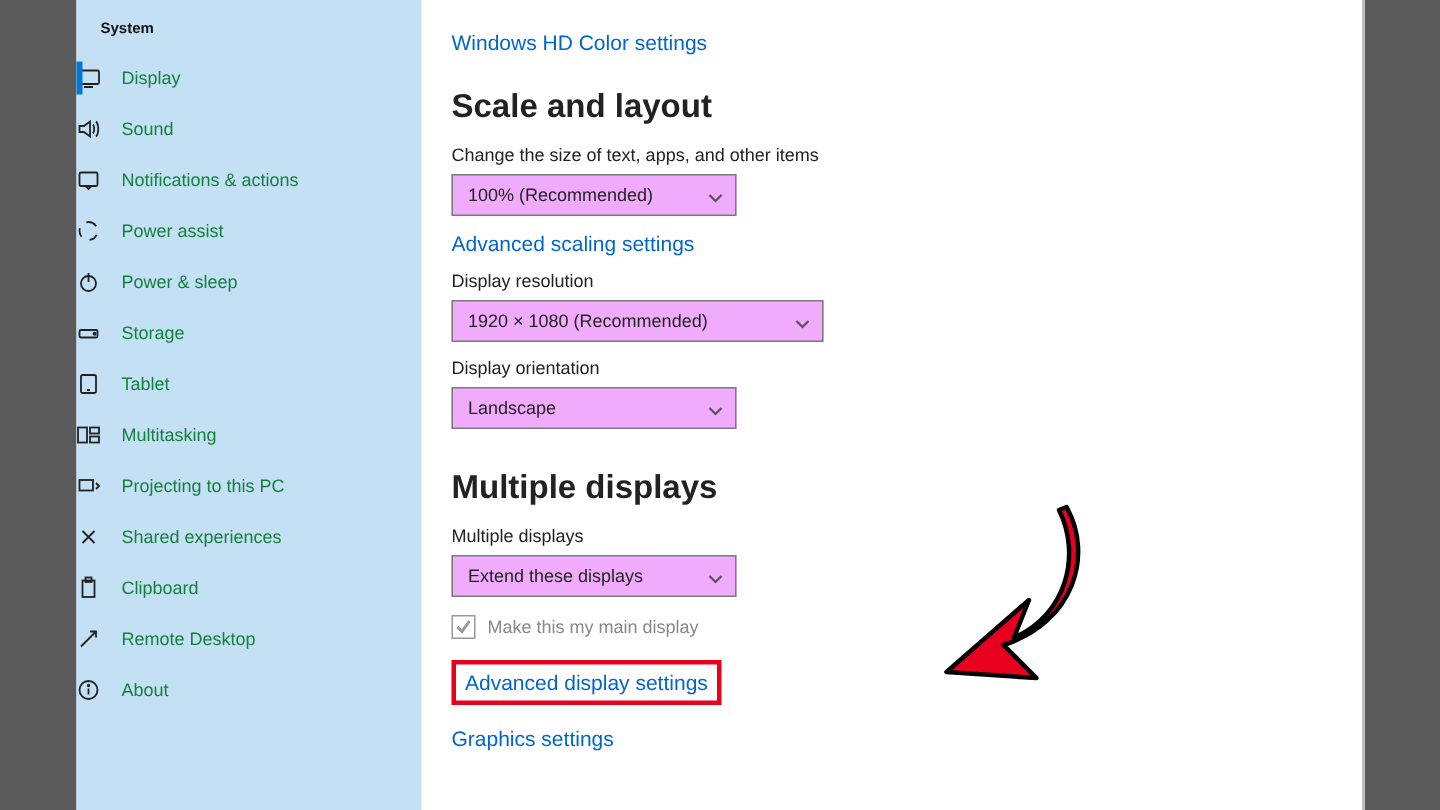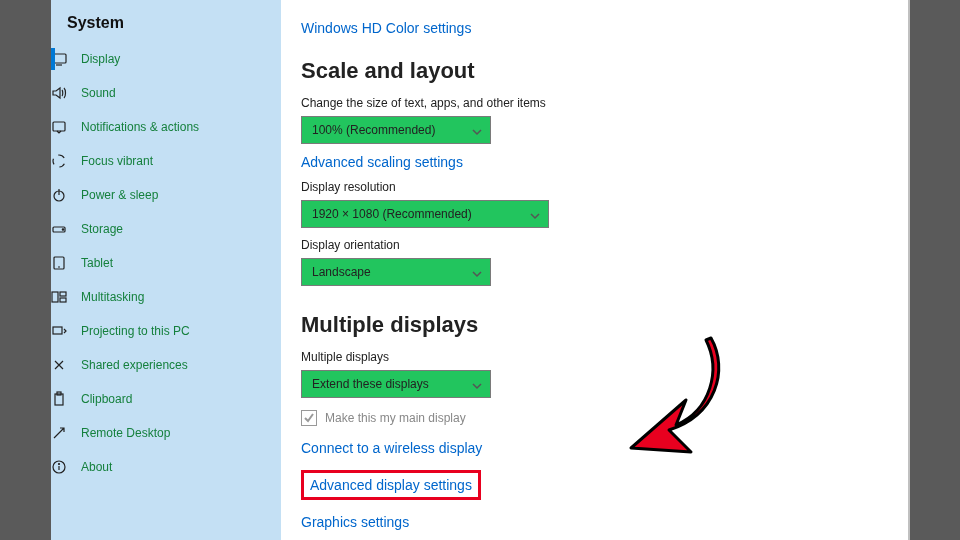--- a/index.html
+++ b/index.html
@@ -12,21 +12,21 @@
     background: #fff;
     display: flex;
   }
   .sidebar {
     width: 230px;
     background: #c4e0f4;
     padding: 10px 0 0 0;
     color: #111;
   }
   .sidebar-title {
-    font-size: 16px;
+    font-size: 10px;
     font-weight: 600;
     padding: 4px 16px 10px 16px;
   }
   .nav-item {
     display: flex;
     align-items: center;
     height: 34px;
     padding: 0 0;
     font-size: 12px;
     color: #15803d;
@@ -58,21 +58,21 @@
   }
   .hdr-desc { color: #5a5a5a; font-size: 12px; line-height: 1.4; max-width: 380px; }
   .link { color: #0066cc; font-size: 14px; cursor: pointer; display: inline-block; }
   .link.mt { margin-top: 6px; }
   .section-title { font-size: 22px; font-weight: 600; margin-top: 26px; margin-bottom: 12px; }
   .section-title.first { margin-top: 22px; }
   .label { font-size: 12px; color: #222; margin-top: 10px; margin-bottom: 6px; }
   .select {
     width: 248px; height: 28px;
     border: 1px solid #7a7a7a;
-    background: #22c55e;
+    background: #f0abfc;
     display: flex; align-items: center;
     padding: 0 10px;
     font-size: 12px;
     position: relative;
     cursor: pointer;
   }
   .select.narrow { width: 190px; }
   .chev {
     position: absolute;
     right: 8px; top: 9px;
@@ -139,21 +139,21 @@
           </svg>
         </span>
       <span>Notifications &amp; actions</span>
     </div>
     <div class="nav-item">
       <span class="nav-icon">
           <svg viewBox="0 0 16 16">
             <path d="M8 2a6 6 0 0 1 0 12 6 6 0 0 1 0-12" stroke-dasharray="6 6"></path>
           </svg>
         </span>
-      <span>Focus vibrant</span>
+      <span>Power assist</span>
     </div>
     <div class="nav-item">
       <span class="nav-icon">
           <svg viewBox="0 0 16 16">
             <circle cx="8" cy="9" r="5"></circle>
             <line x1="8" y1="2" x2="8" y2="8"></line>
           </svg>
         </span>
       <span>Power &amp; sleep</span>
     </div>
@@ -273,21 +273,20 @@
 
     <div class="checkbox-row">
       <span class="checkbox">
           <svg viewBox="0 0 12 12">
             <path d="M2 6l3 3 5-7"></path>
           </svg>
         </span>
       <span>Make this my main display</span>
     </div>
 
-    <div class="link-block"><span class="link">Connect to a wireless display</span></div>
     <div class="link-block">
       <span class="highlight-box">
         <span class="link">Advanced display settings</span>
       </span>
     </div>
     <div class="link-block"><span class="link">Graphics settings</span></div>
 
     <svg class="arrow-overlay" viewBox="0 0 120 140">
       <path d="M95 10 C 110 40, 100 80, 65 95 L75 70 L20 118 L80 122 L58 100 C 105 85, 118 40, 100 8 Z" fill="#e8001f" stroke="#000" stroke-width="3" stroke-linejoin="round"></path>
     </svg>

